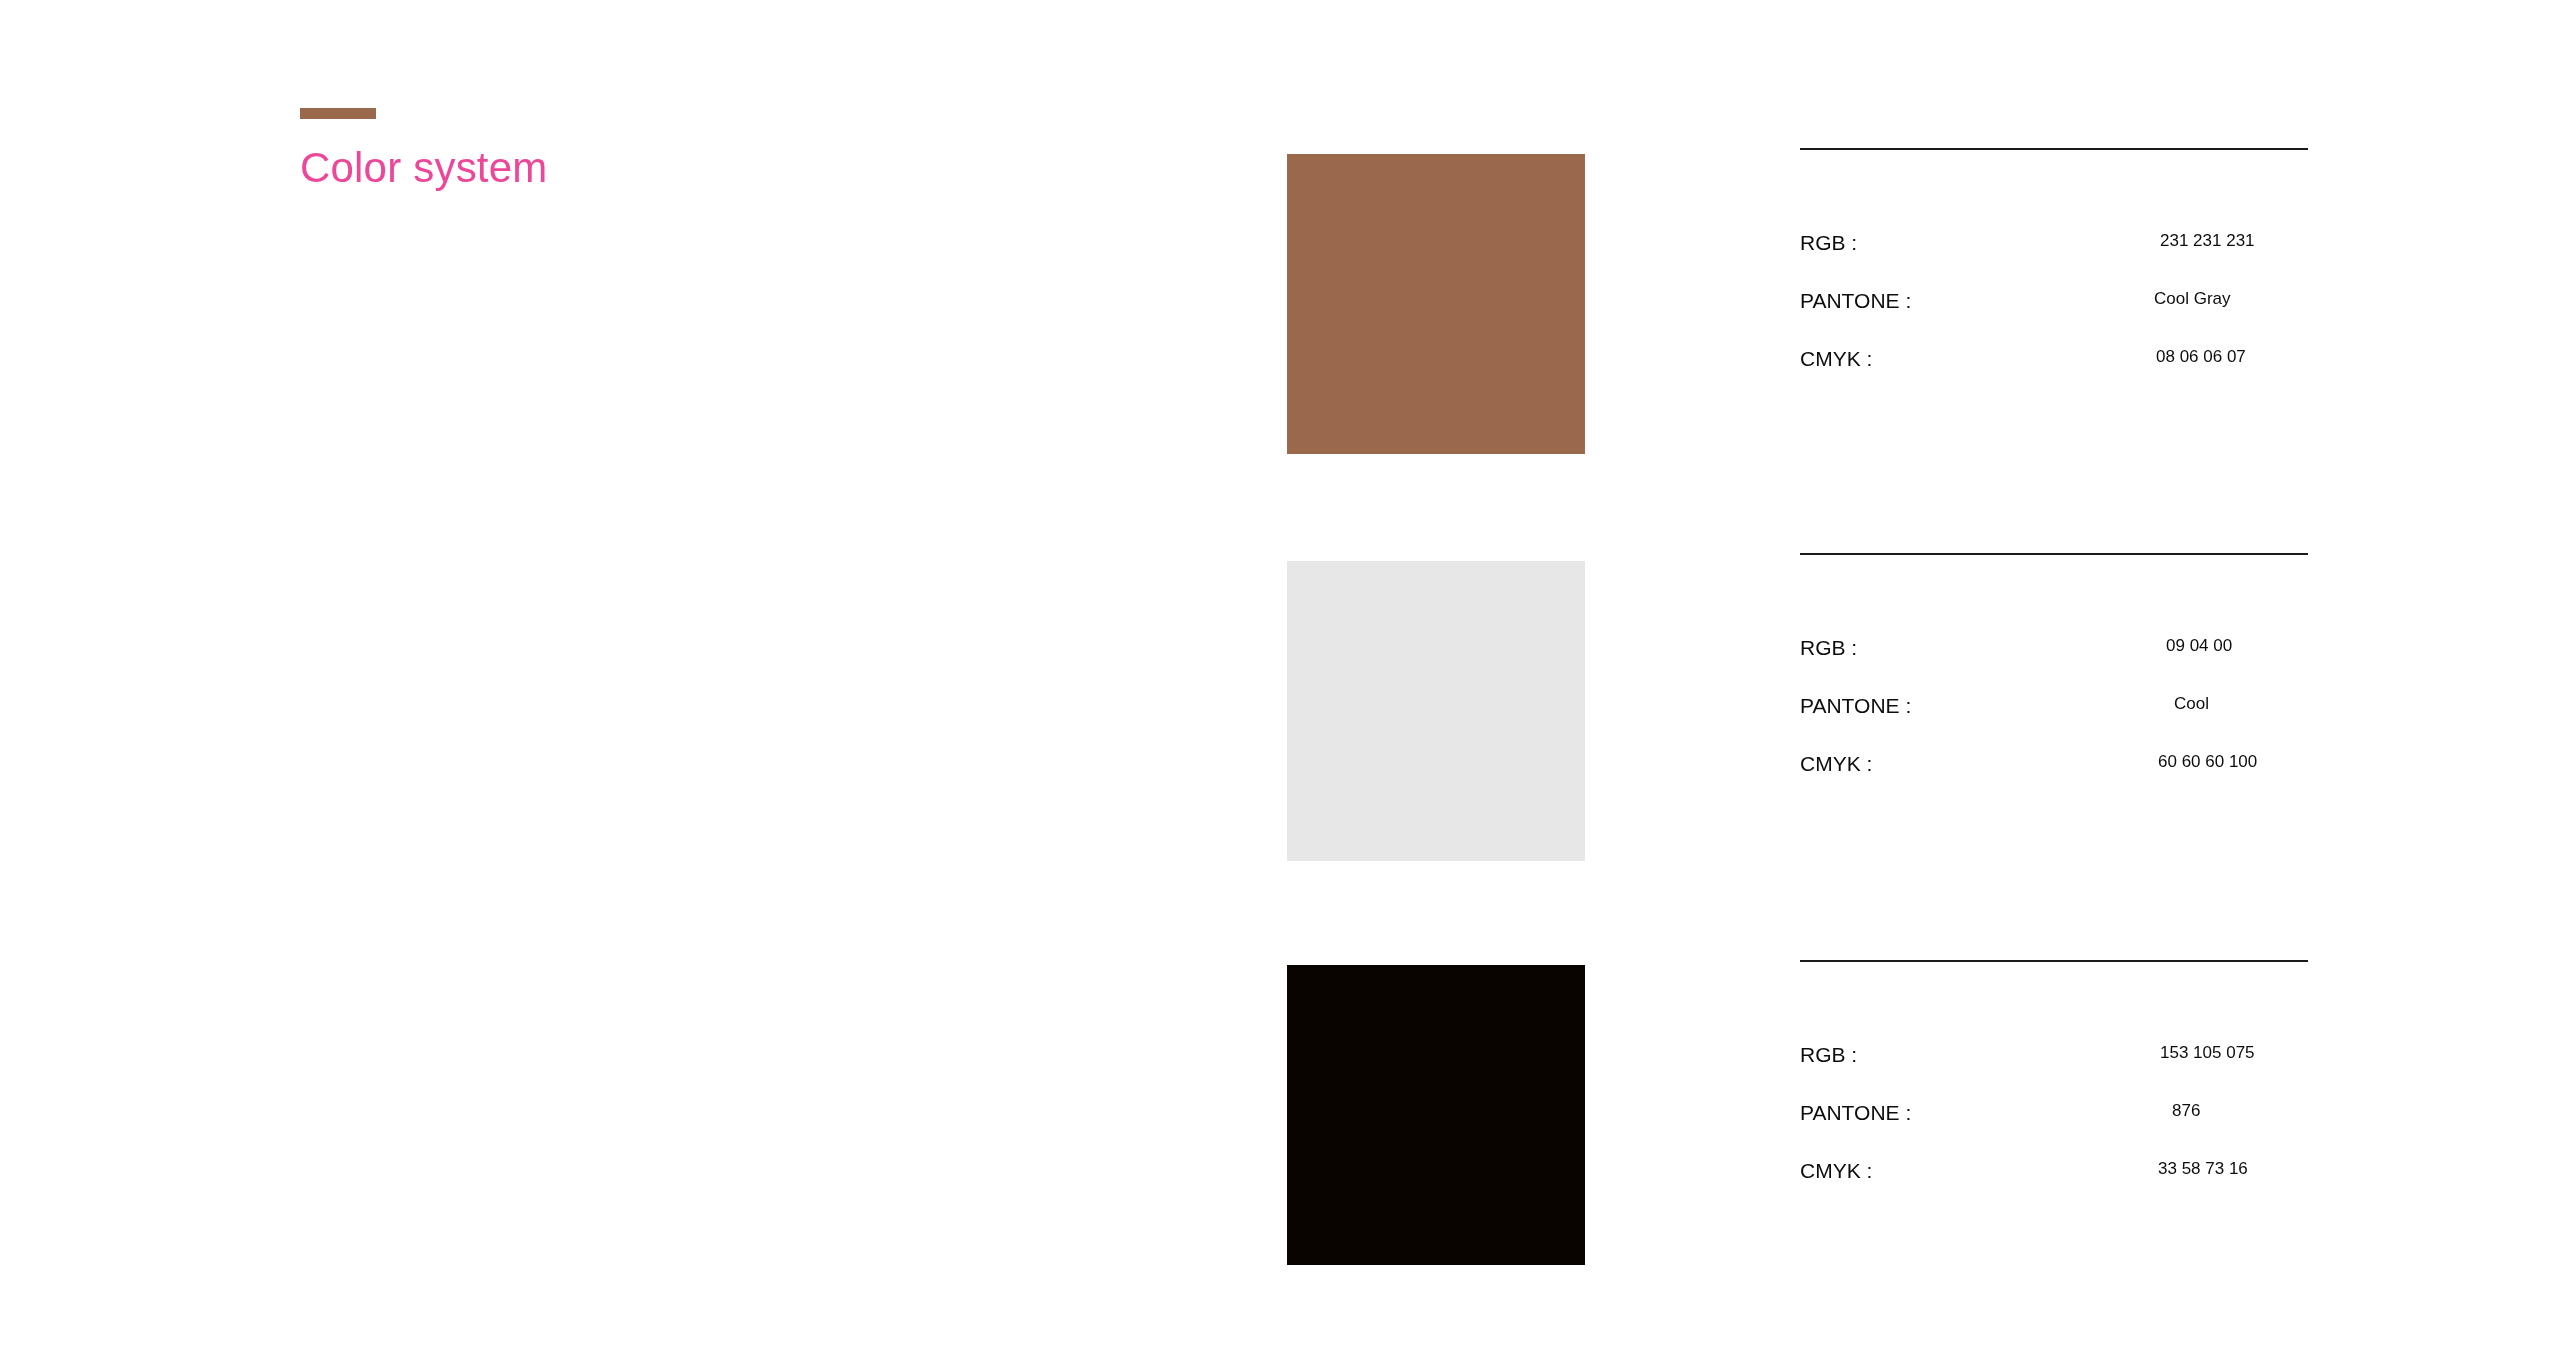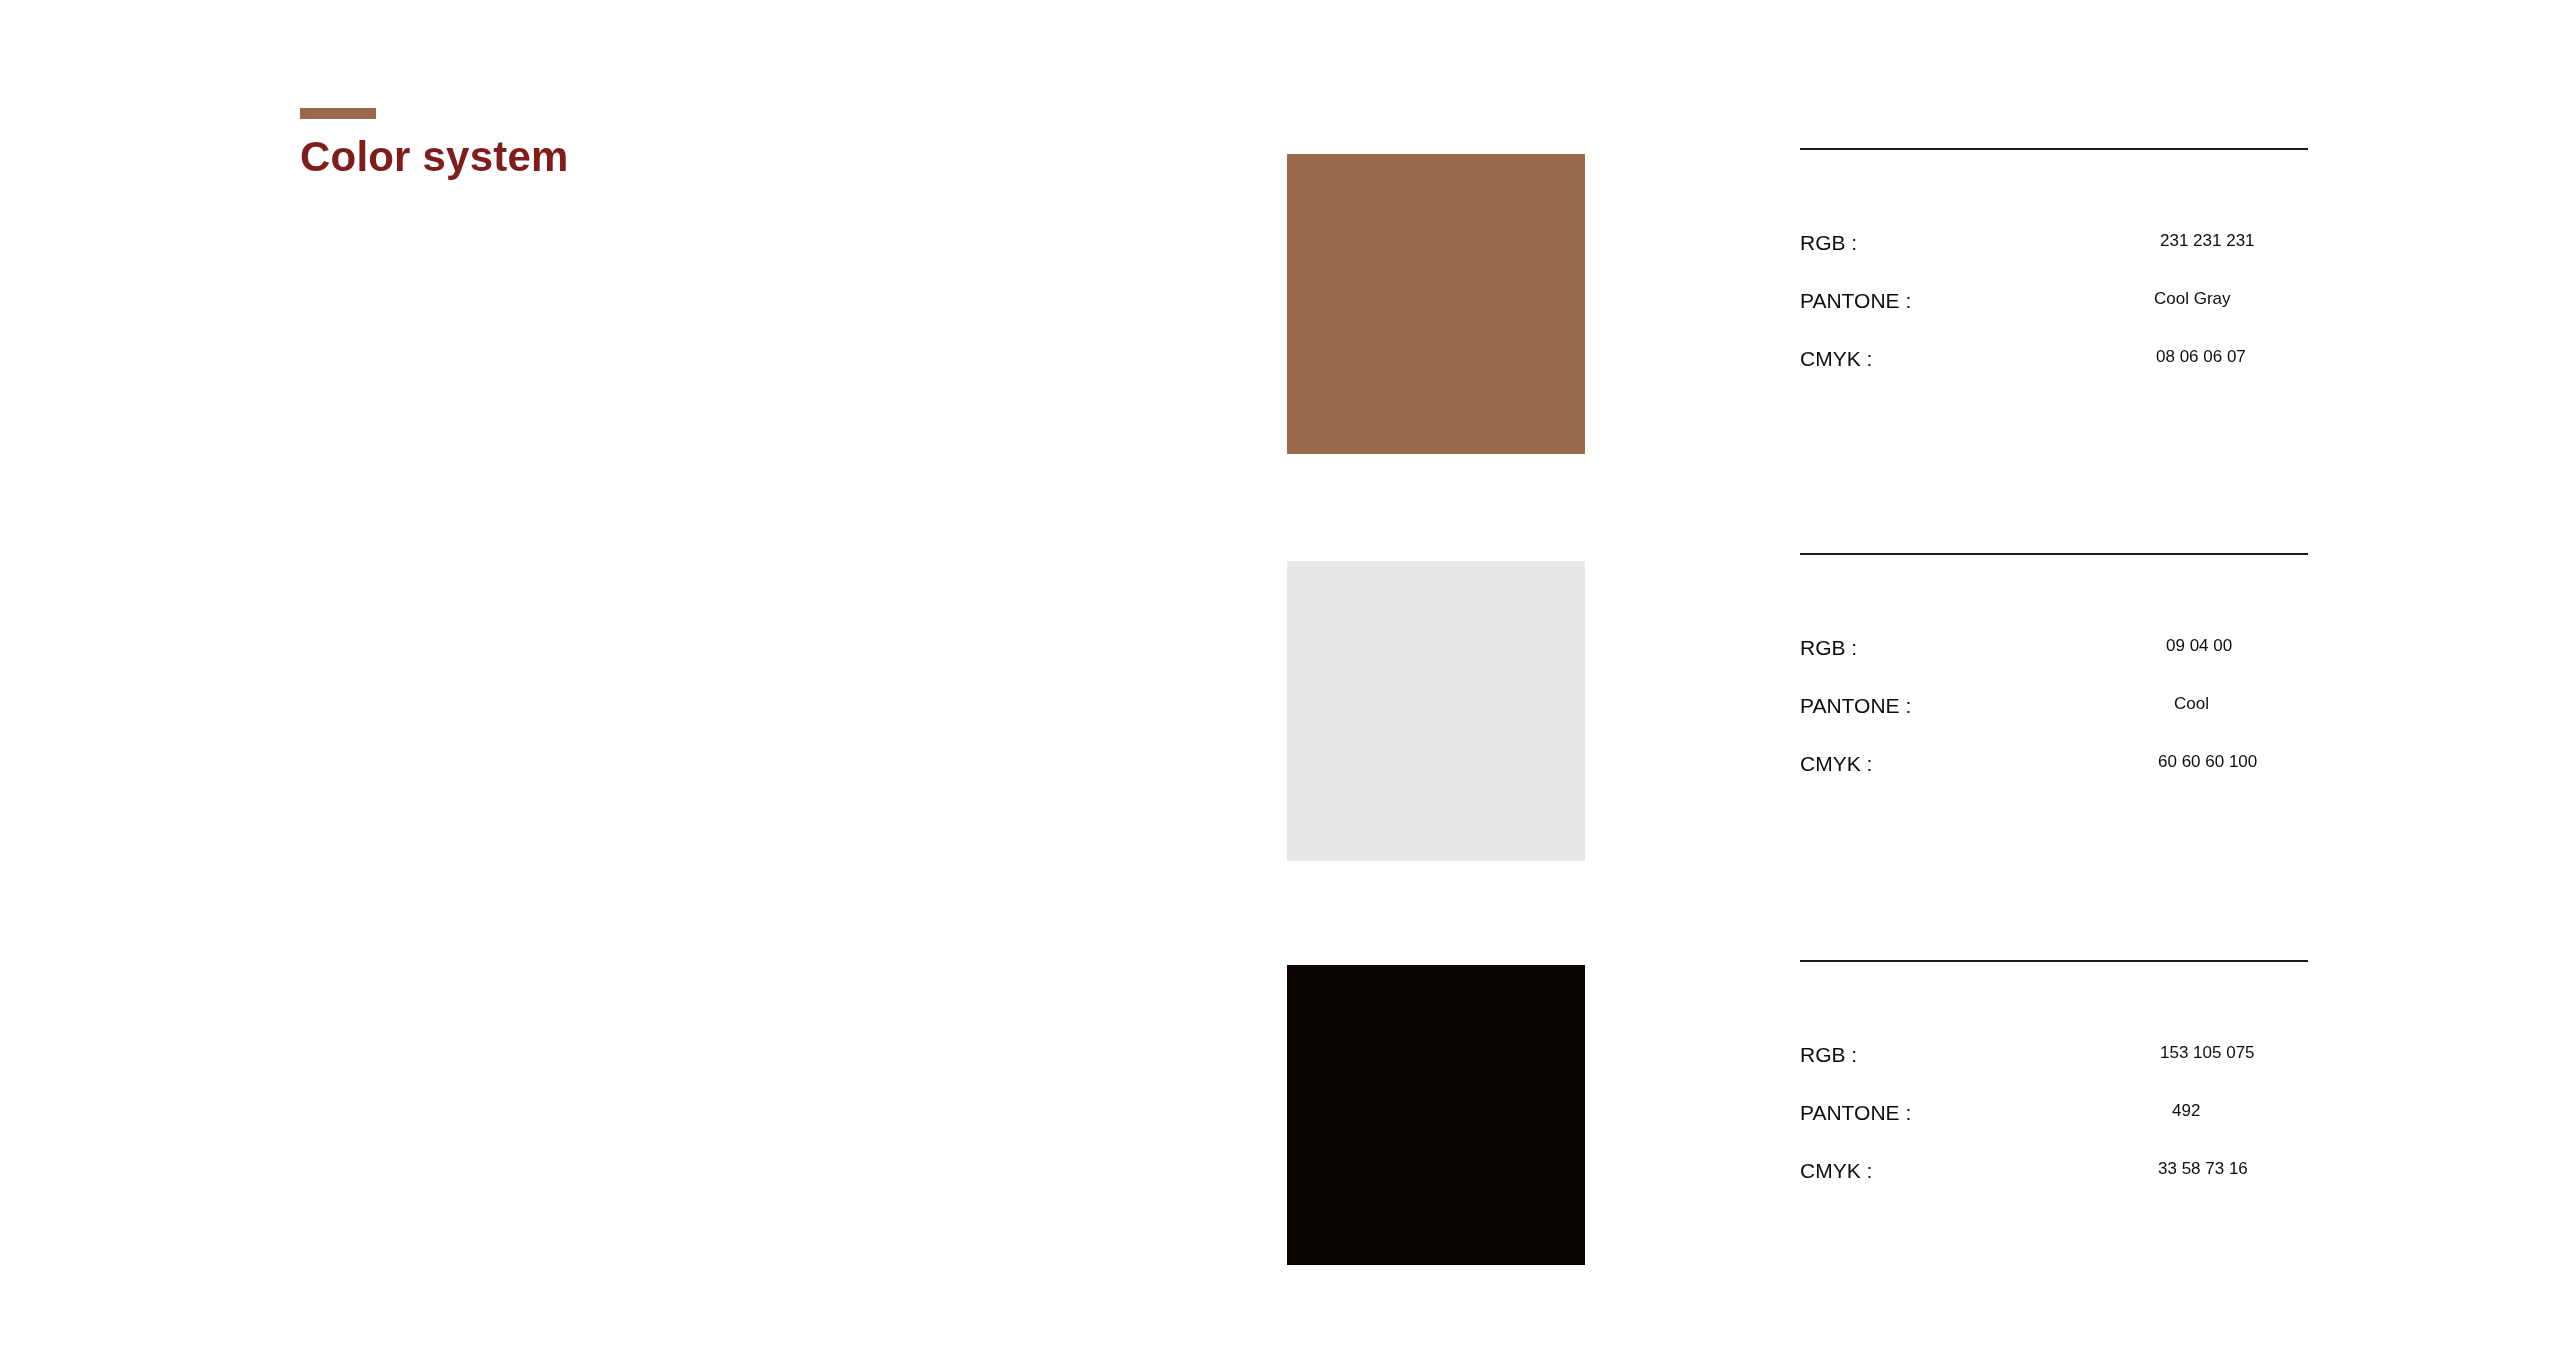--- a/index.html
+++ b/index.html
@@ -29,25 +29,25 @@
     position: absolute;
     left: 300px;
     top: 108px;
   }
   .accent-bar {
     width: 76px;
     height: 11px;
     background: #9A694B;
   }
   .page-title {
-    margin-top: 17px;
+    margin-top: 28px;
     font-size: 42px;
     line-height: 1;
-    font-weight: 700;
-    color: #7f1d1d;
+    font-weight: 400;
+    color: #ec4899;
     letter-spacing: 0.2px;
     white-space: nowrap;
   }
 
   
   .swatch {
     position: absolute;
     left: 1287px;
     width: 298px;
     height: 300px;
@@ -165,21 +165,21 @@
 
   <div class="spec spec-3">
     <div class="spec-rule"></div>
     <div class="spec-rows">
       <div class="spec-row rgb">
         <span class="spec-label">RGB :</span>
         <span class="spec-value">153  105 075</span>
       </div>
       <div class="spec-row pantone">
         <span class="spec-label">PANTONE :</span>
-        <span class="spec-value">492</span>
+        <span class="spec-value">876</span>
       </div>
       <div class="spec-row cmyk">
         <span class="spec-label">CMYK :</span>
         <span class="spec-value">33  58  73  16</span>
       </div>
     </div>
   </div>
 
 </div>
 

